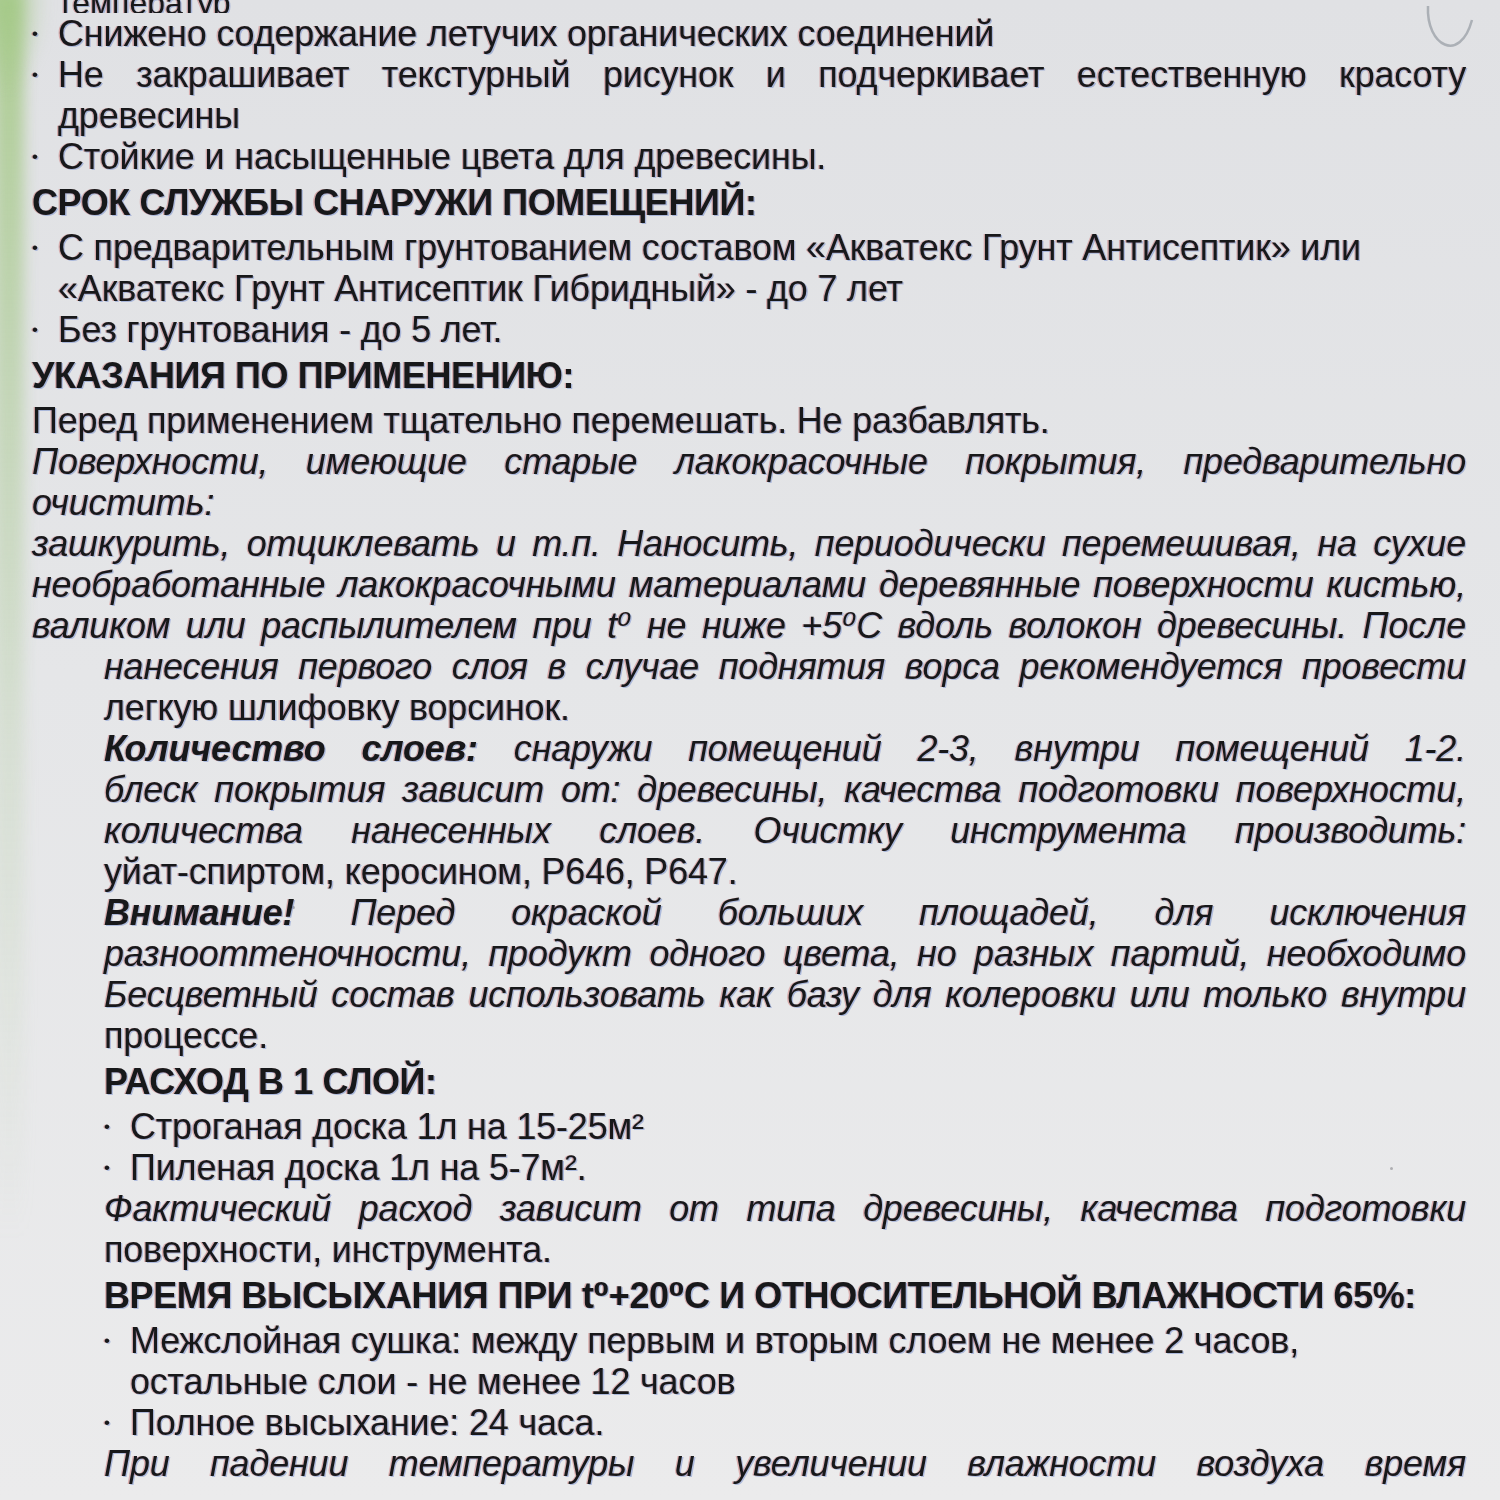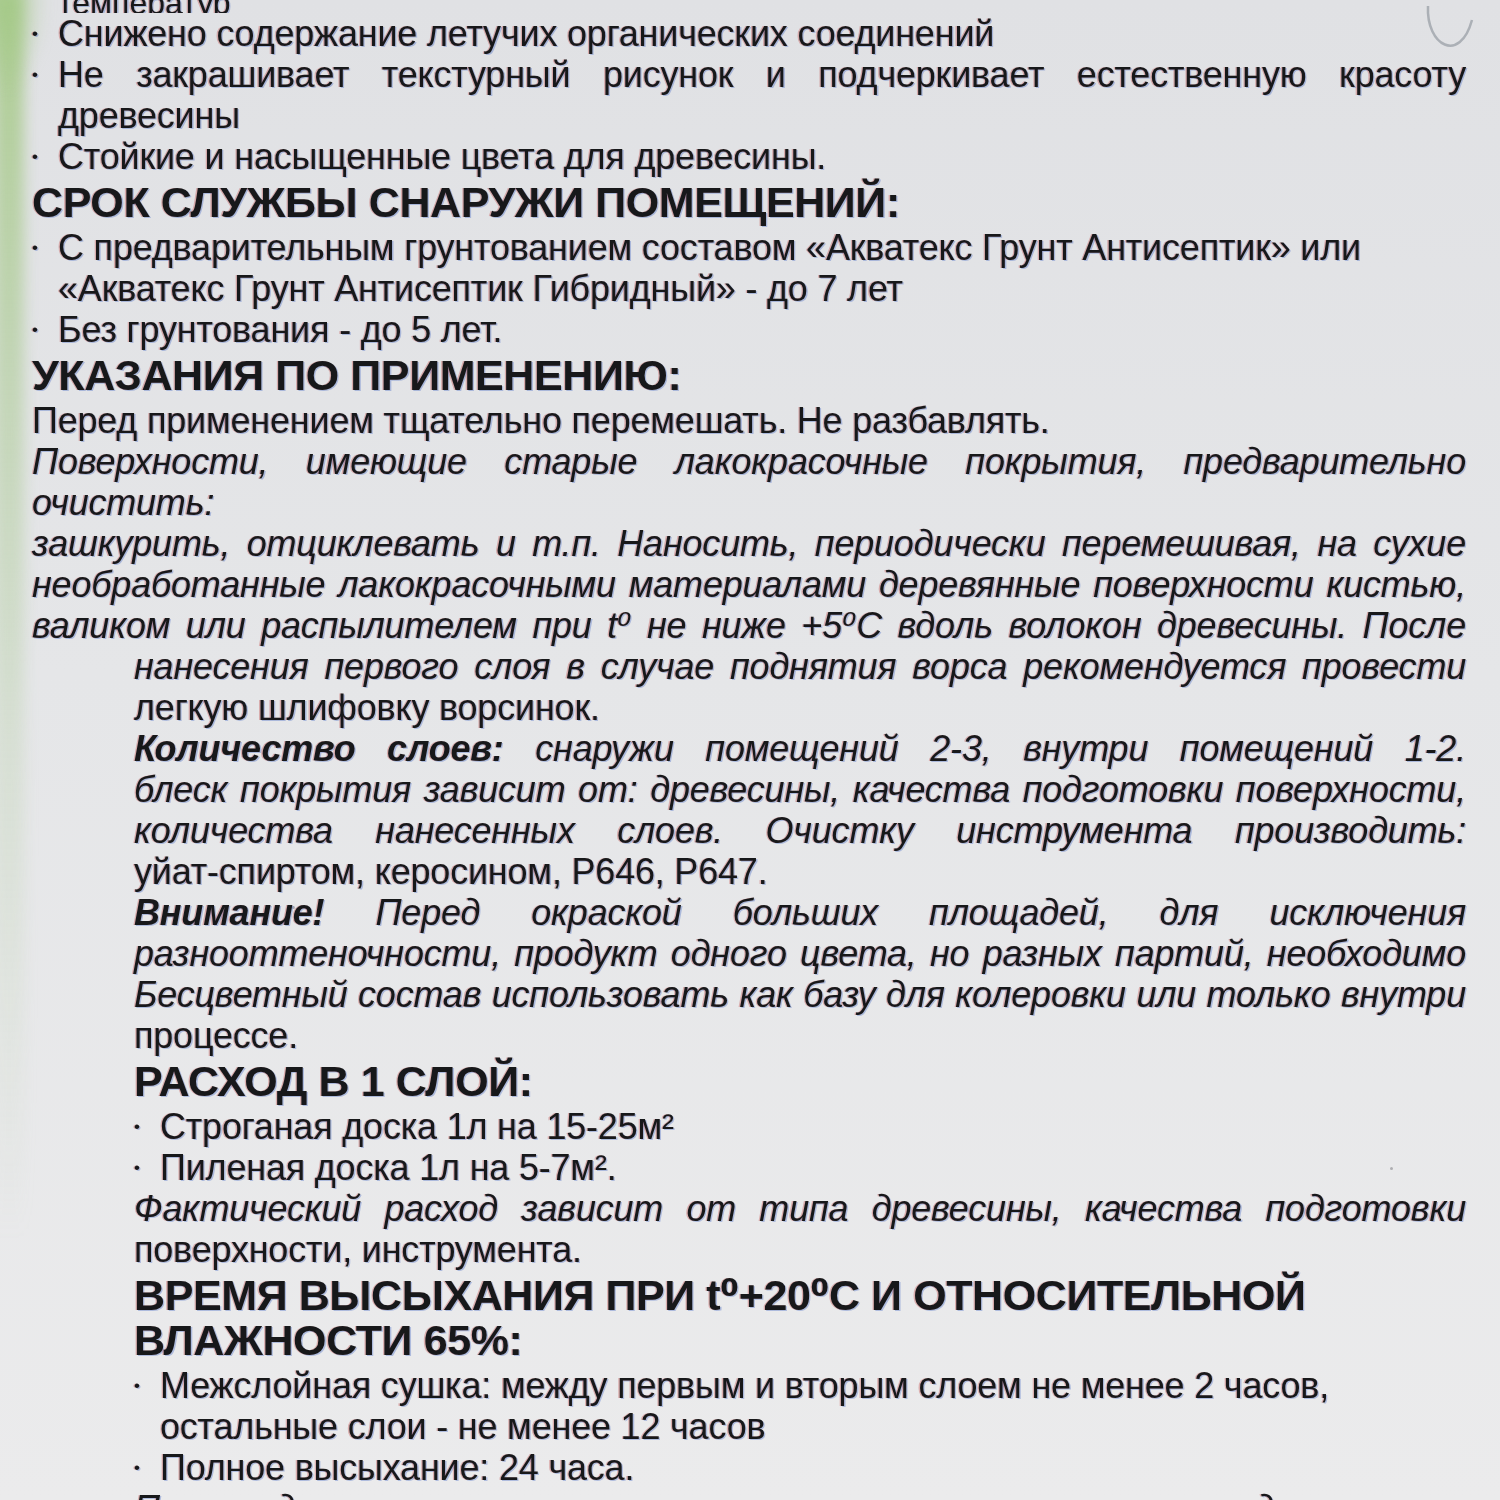--- a/index.html
+++ b/index.html
@@ -23,23 +23,23 @@
     position:absolute;left:-20px;top:-20px;width:70px;height:120px;
     background:radial-gradient(ellipse at 20% 20%,rgba(160,200,130,.75),rgba(160,200,130,0) 70%);
     filter:blur(6px);
   }
   .scratch{position:absolute;top:0;left:1400px;}
   .speck{position:absolute;border-radius:50%;background:rgba(70,70,75,.35);}
   .content{position:absolute;left:32px;right:34px;top:0;}
   .clip{height:13px;overflow:hidden;padding-left:26px;white-space:nowrap;}
   .clip span{display:inline-block;font-size:32px;line-height:41px;margin-top:-27px;text-shadow:var(--ab);}
   .t{font-size:36px;line-height:41px;text-shadow:var(--ab);letter-spacing:-0.2px;}
-  .heading{font-weight:bold;font-size:43px;line-height:45px;margin:3px 0 2px;text-shadow:var(--ab);letter-spacing:-0.4px;}
+  .heading{font-weight:bold;font-size:36px;line-height:45px;margin:3px 0 2px;text-shadow:var(--ab);letter-spacing:-0.4px;}
   .jline{text-align:justify;text-align-last:justify;font-style:italic;}
-  .indent{margin-left:102px;}
+  .indent{margin-left:72px;}
   .bullet{display:flex;}
   .dot{flex:0 0 26px;font-size:17px;line-height:41px;text-shadow:var(--ab);}
   .btext{flex:1;min-width:0;}
   .stretch{text-align:justify;text-align-last:justify;}
   .lead{font-weight:bold;}
 </style>
 </head>
 <body>
 
 <div class="page">

